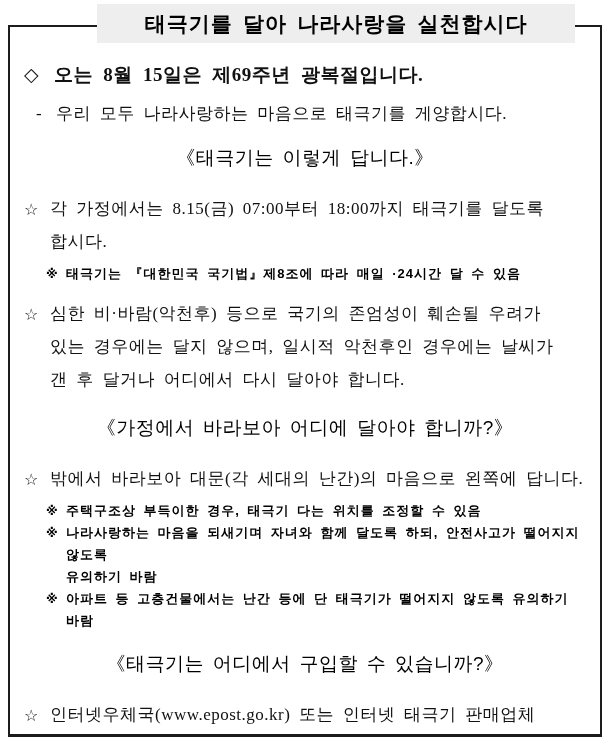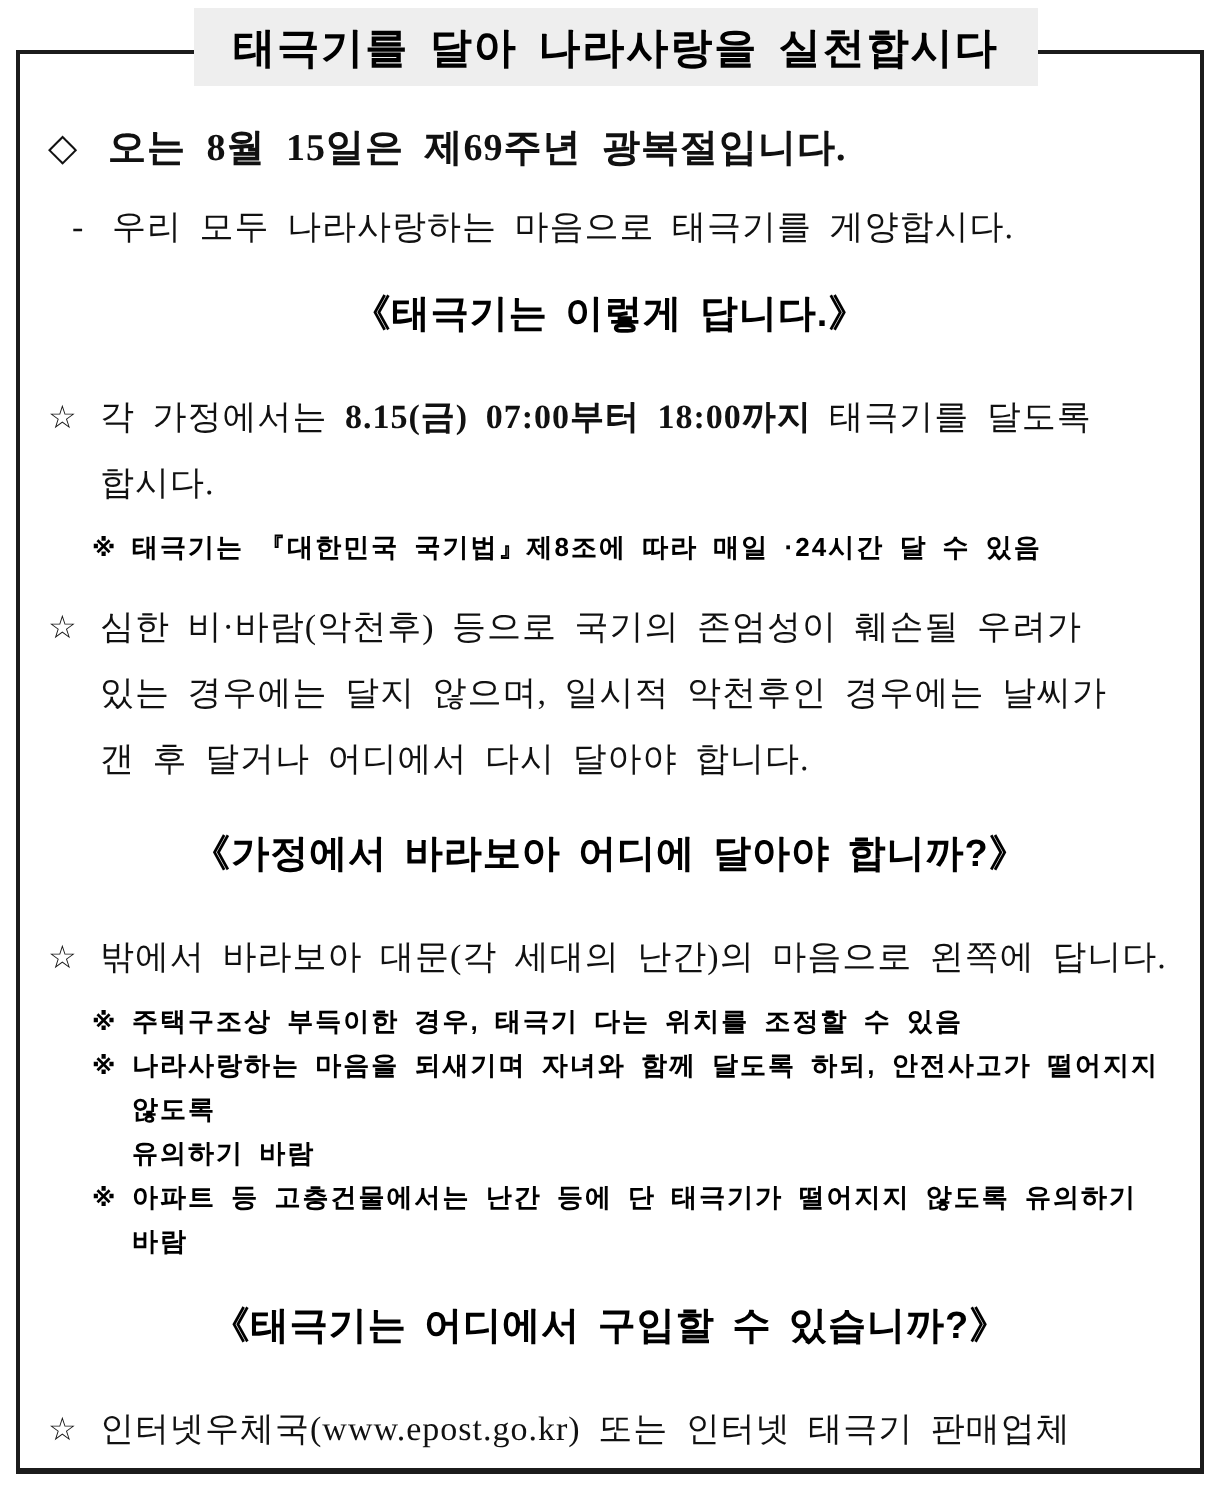--- a/index.html
+++ b/index.html
@@ -7,41 +7,41 @@
     width:610px;height:747px;background:#ffffff;position:relative;overflow:hidden;
     font-family:"Liberation Serif","DejaVu Serif",serif;color:#111111;
   }
   .doc-box{
     position:absolute;left:8px;top:25px;width:594px;height:712px;
     box-sizing:border-box;
     border:2px solid #1c1c1c;border-bottom-width:3px;
     padding:34px 14px 0 14px;
   }
   .title-banner{
-    position:absolute;left:97px;top:4px;width:422px;height:39px;
+    position:absolute;left:97px;top:4px;width:478px;height:39px;
     background:#eeeeee;z-index:2;
     display:flex;align-items:center;justify-content:center;
     font-size:21px;font-weight:bold;letter-spacing:1px;word-spacing:4px;
     color:#000;
   }
   .row{display:flex;align-items:flex-start;}
   .marker{flex:0 0 26px;text-align:left;}
   .txt{flex:1;}
   .intro{font-size:19px;font-weight:bold;letter-spacing:0.5px;word-spacing:5px;margin-bottom:13px;line-height:28px;}
   .intro .marker{flex:0 0 30px;font-size:19px;}
   .sub{font-size:17px;letter-spacing:0.5px;word-spacing:4px;line-height:24px;margin:0 0 6px 12px;}
   .sub .marker{flex:0 0 20px;}
   .sec-heading{
-    text-align:center;font-size:19px;font-weight:bold;
+    text-align:center;font-size:19px;font-weight:normal;
     font-family:"Liberation Sans","DejaVu Sans",sans-serif;
     letter-spacing:0.5px;word-spacing:3px;margin:18px 0 20px 0;line-height:28px;color:#000;
   }
   .item{font-size:17px;line-height:33px;letter-spacing:0.5px;word-spacing:4px;margin-bottom:2px;}
   .item .marker{font-size:16px;padding-top:1px;}
-  .b{font-weight:bold;}
+  .b{font-weight:normal;}
   .note{
     font-family:"Liberation Sans","DejaVu Sans",sans-serif;
     font-size:13px;font-weight:bold;line-height:22px;letter-spacing:1px;word-spacing:3px;
     margin-left:22px;color:#000;
   }
   .note .marker{flex:0 0 20px;font-size:12px;}
   .note-gap{margin-top:5px;margin-bottom:12px;}
   .mb8{margin-bottom:8px;}
 </style>
 </head>

